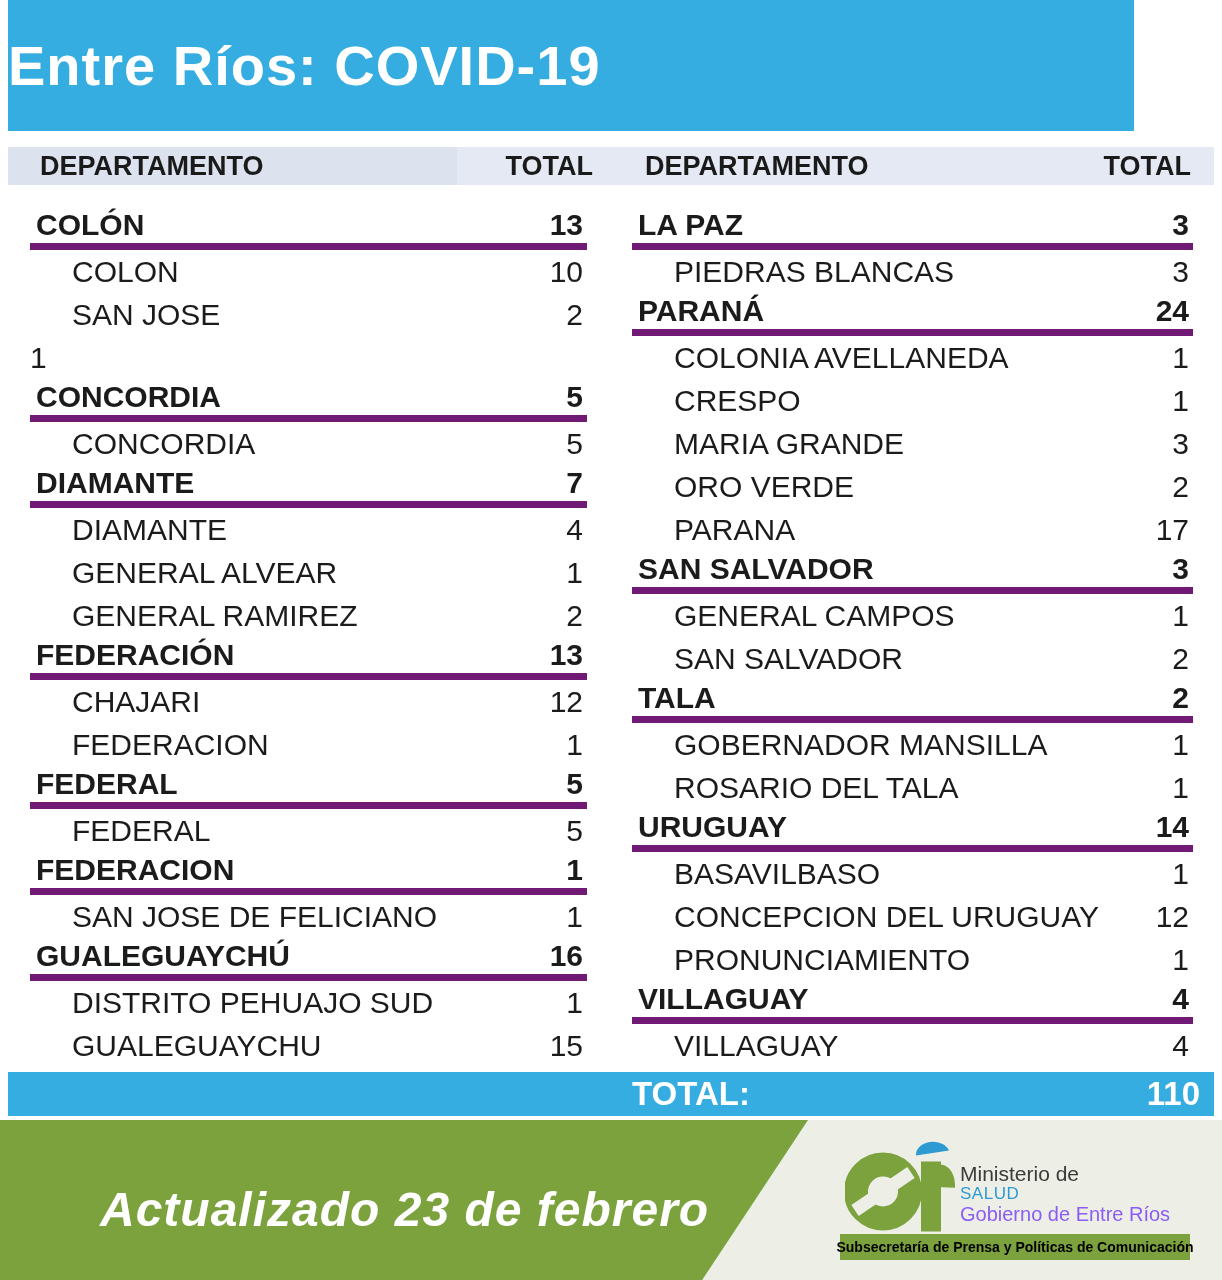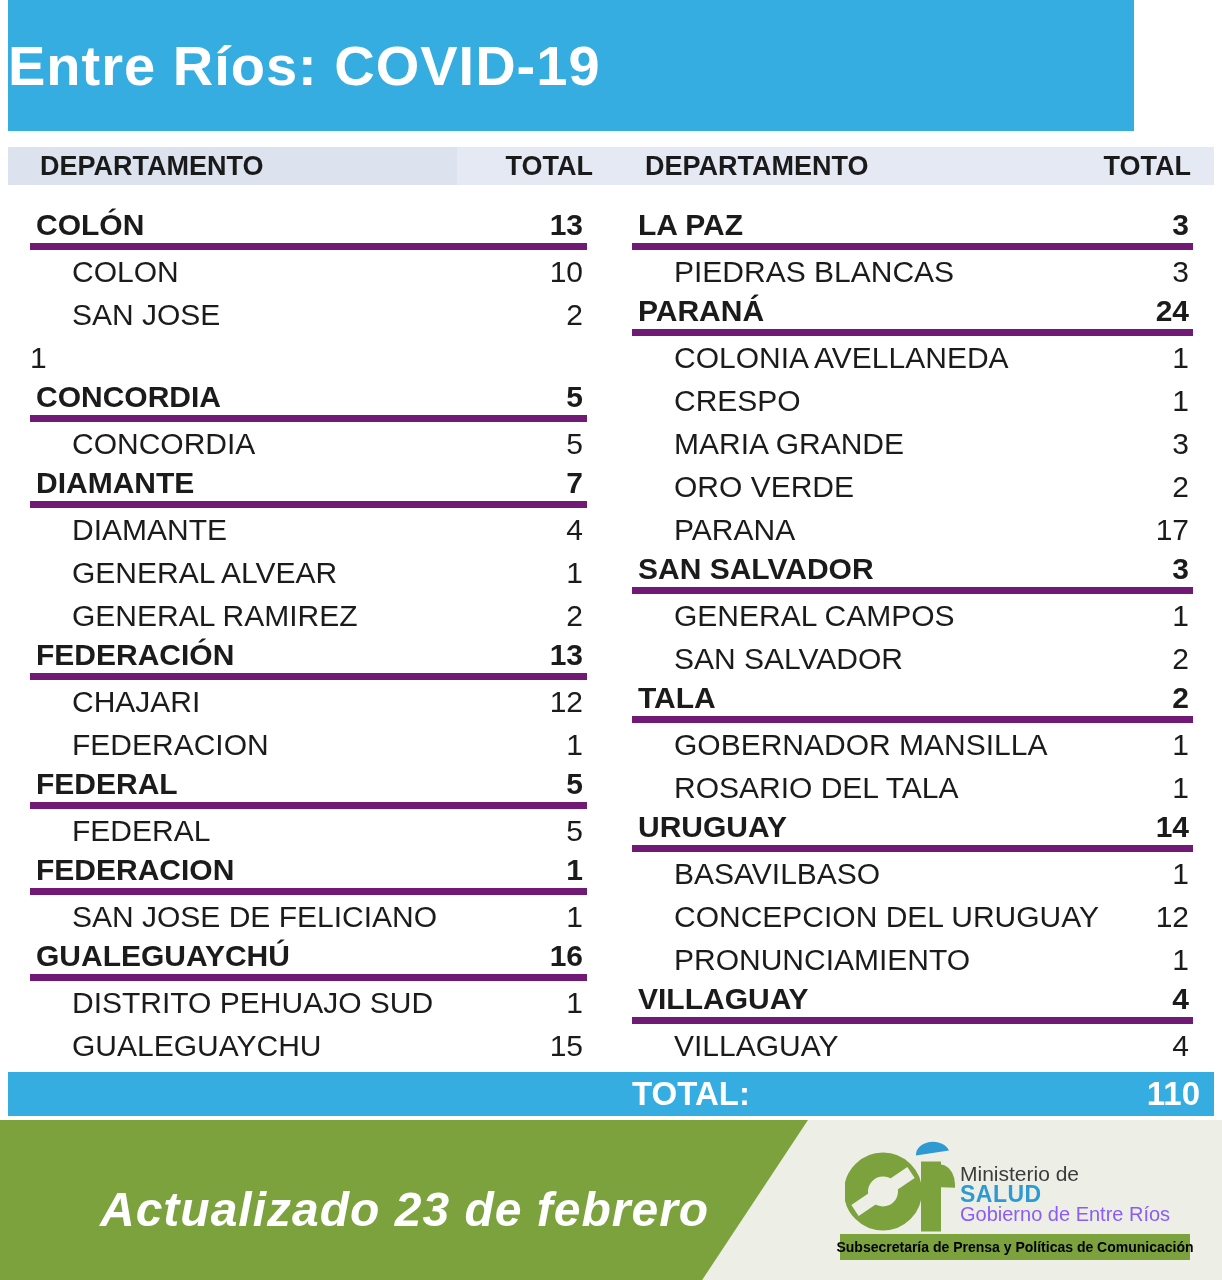--- a/index.html
+++ b/index.html
@@ -58,21 +58,21 @@
   .updated{
     position:absolute;left:100px;top:62px;color:#ffffff;
     font-size:48px;font-style:italic;font-weight:600;letter-spacing:1px;white-space:nowrap;
   }
   .er-logo{position:absolute;left:845px;top:10px;width:110px;height:105px;}
   .er-logo .hidden-label{
     position:absolute;width:1px;height:1px;overflow:hidden;clip:rect(0 0 0 0);
   }
   .ministry{position:absolute;left:960px;top:44px;line-height:20px;white-space:nowrap;}
   .ministry .m1{font-size:21px;color:#3B3B3A;}
-  .ministry .m2{font-size:23px;font-weight:700;color:#2D9AD2;letter-spacing:0.5px;}
+  .ministry .m2{font-size:17px;font-weight:400;color:#2D9AD2;letter-spacing:0.5px;}
   .ministry .m3{font-size:20px;color:#8b5cf6;}
   .subsec{
     position:absolute;left:840px;top:114px;width:350px;height:26px;
     background:#7CA23E;color:#000000;font-size:14px;font-weight:700;
     display:flex;align-items:center;justify-content:center;white-space:nowrap;
   }
 </style>
 </head>
 <body>
 

